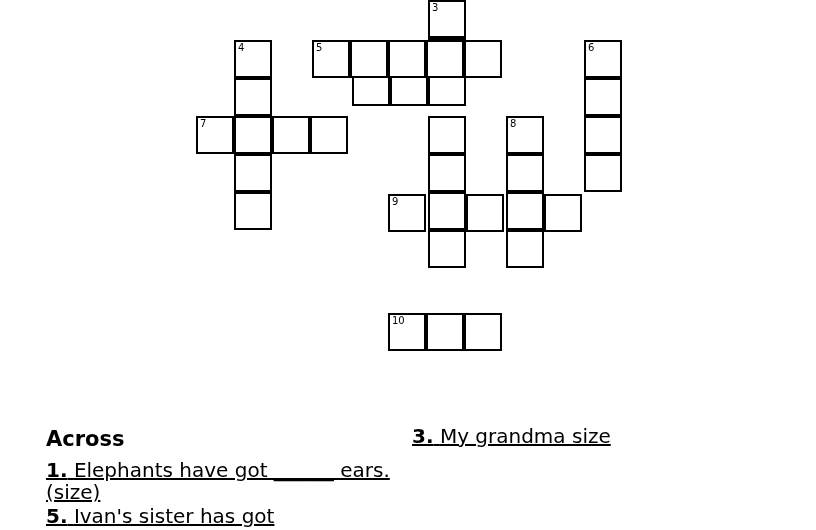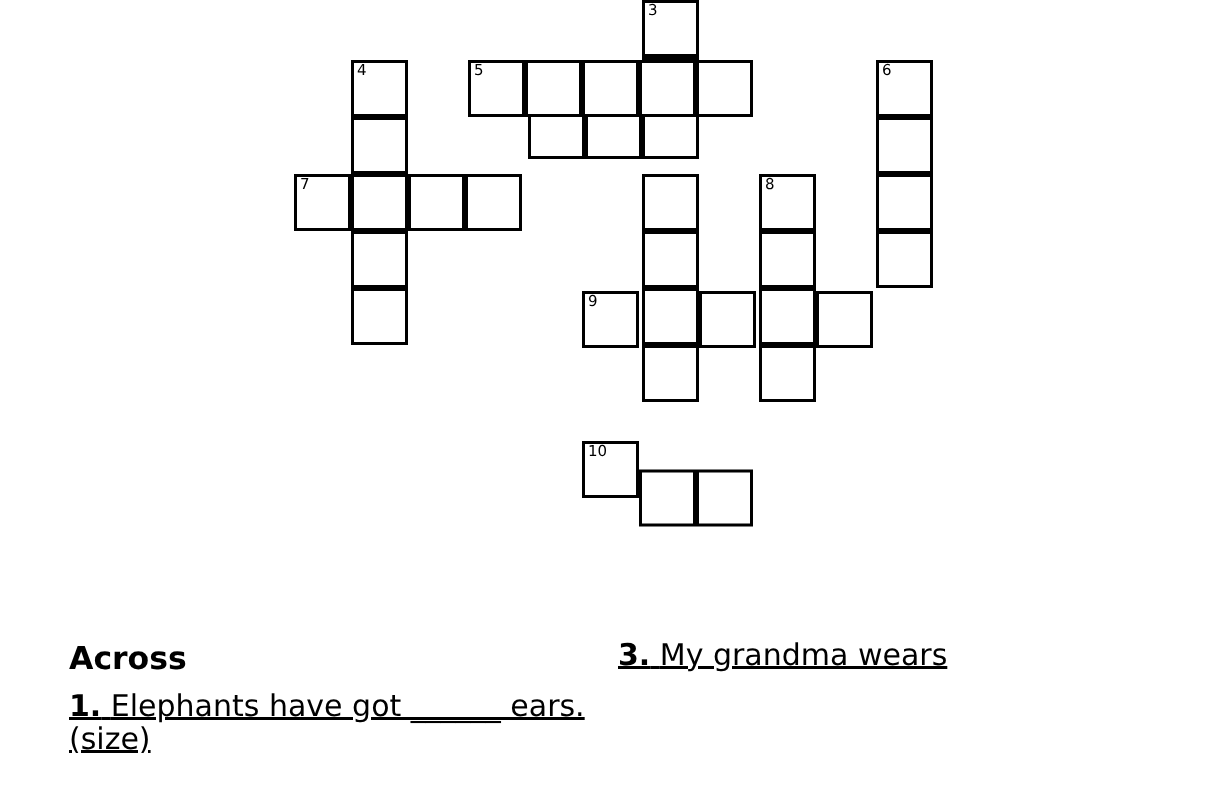--- a/index.html
+++ b/index.html
@@ -124,35 +124,39 @@
     <div class="cell" style="left: 506px; top: 230px; width: 38px; height: 38px;"></div>
     <div class="cell" style="left: 428px; top: 116px; width: 38px; height: 38px;"></div>
     <div class="cell" style="left: 428px; top: 154px; width: 38px; height: 38px;"></div>
     <div class="cell" style="left: 428px; top: 192px; width: 38px; height: 38px;"></div>
     <div class="cell" style="left: 428px; top: 230px; width: 38px; height: 38px;"></div>
     <div class="cell" style="left: 388px; top: 194px; width: 38px; height: 38px;">
       <span class="num">9</span>
     </div>
     <div class="cell" style="left: 466px; top: 194px; width: 38px; height: 38px;"></div>
     <div class="cell" style="left: 544px; top: 194px; width: 38px; height: 38px;"></div>
-    <div class="cell" style="left: 388px; top: 294px; width: 38px; height: 38px; text-align: right;">
+    <div class="cell" style="left: 388px; top: 313px; width: 38px; height: 38px; text-align: right;">
       <span class="num">10</span>
     </div>
     <div class="cell" style="left: 426px; top: 313px; width: 38px; height: 38px;"></div>
     <div class="cell" style="left: 464px; top: 313px; width: 38px; height: 38px;"></div>
   </div>
 
 <div id="clues">
   <div class="clue-col" id="col-across">
     <div class="clue-heading">Across</div>
     <div class="clue">
       <span class="cnum">1.</span>
       <span class="ctext">Elephants have got ______ ears. (size)</span>
     </div>
+    <div class="clue">
+      <span class="cnum">5.</span>
+      <span class="ctext">Ivan's sister has got</span>
+    </div>
   </div>
 
   <div class="clue-col" id="col-down">
     <div class="clue">
       <span class="cnum">3.</span>
-      <span class="ctext">My grandma wears</span>
+      <span class="ctext">My grandma size</span>
     </div>
   </div>
 </div>
 
 </body></html>

